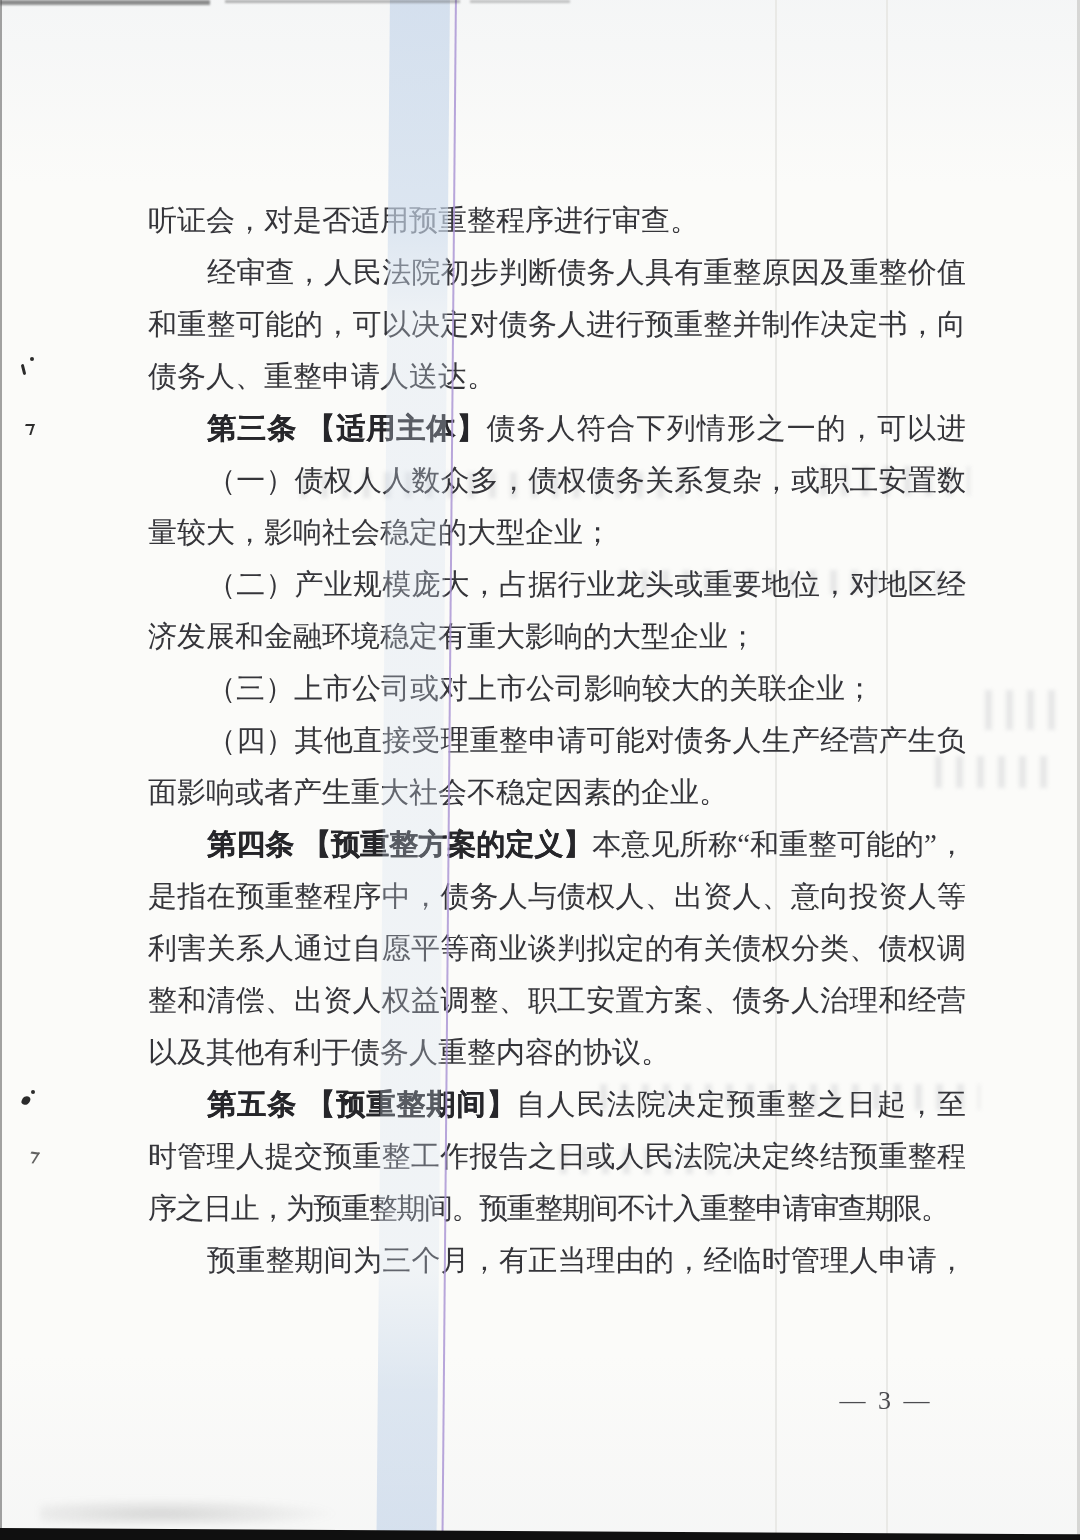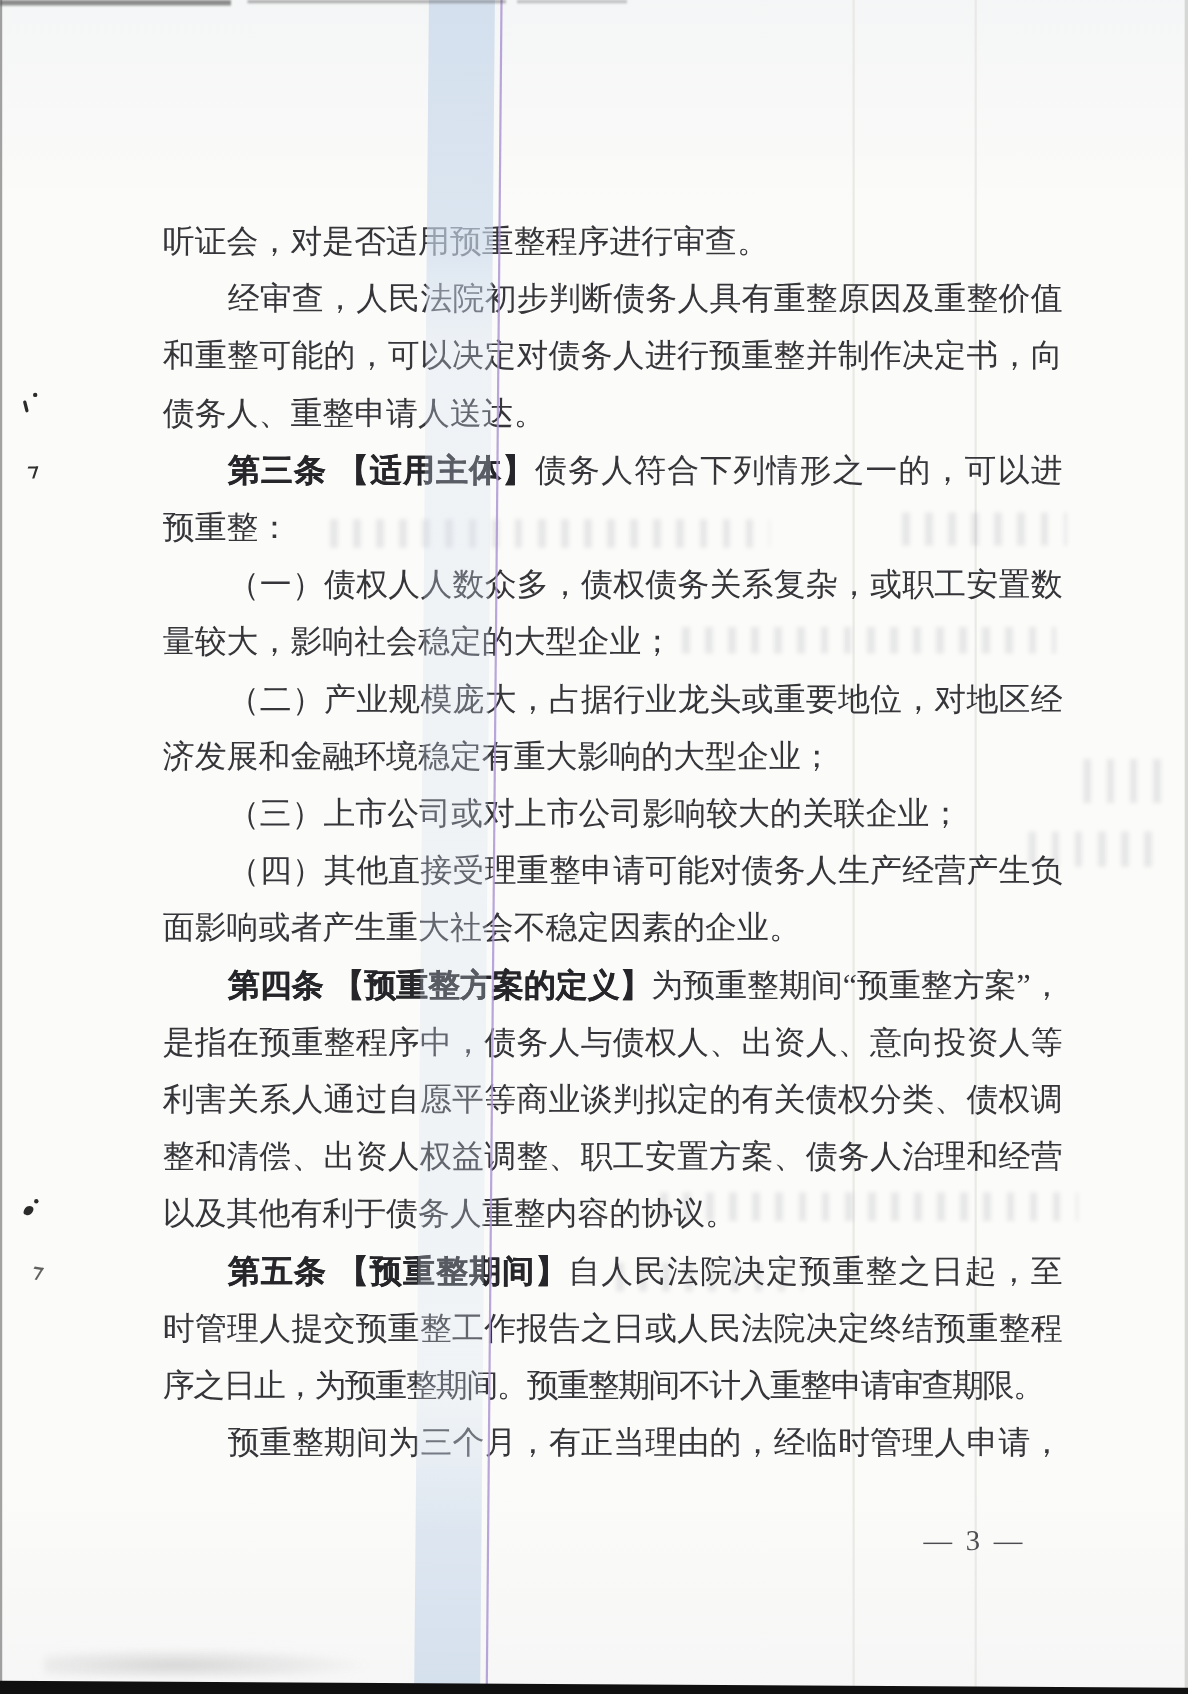--- a/index.html
+++ b/index.html
@@ -87,29 +87,28 @@
 <div class="bleed" style="left:935px; top:756px; width:120px; height:32px;"></div>
 <div class="bleed" style="left:600px; top:1084px; width:380px; height:26px;"></div>
 <div class="bleed" style="left:560px; top:1148px; width:170px; height:26px;"></div>
 
 <div class="textcol">
   <div class="ln"><span>听证会，对是否适用预重整程序进行审查。</span></div>
   <div class="ln indent fill"><span>经审查，人民法院初步判断债务人具有重整原因及重整价值</span></div>
   <div class="ln fill"><span>和重整可能的，可以决定对债务人进行预重整并制作决定书，向</span></div>
   <div class="ln"><span>债务人、重整申请人送达。</span></div>
   <div class="ln indent fill"><span class="b">第三条 【适用主体】</span><span>债务人符合下列情形之一的，可以进行</span></div>
-  <div class="ln"><span>预重整：</span></div>
   <div class="ln indent fill"><span>（一）债权人人数众多，债权债务关系复杂，或职工安置数</span></div>
   <div class="ln"><span>量较大，影响社会稳定的大型企业；</span></div>
   <div class="ln indent fill"><span>（二）产业规模庞大，占据行业龙头或重要地位，对地区经</span></div>
   <div class="ln"><span>济发展和金融环境稳定有重大影响的大型企业；</span></div>
   <div class="ln indent"><span>（三）上市公司或对上市公司影响较大的关联企业；</span></div>
   <div class="ln indent fill"><span>（四）其他直接受理重整申请可能对债务人生产经营产生负</span></div>
   <div class="ln"><span>面影响或者产生重大社会不稳定因素的企业。</span></div>
-  <div class="ln indent fill"><span class="b">第四条 【预重整方案的定义】</span><span>为预重整期间“预重整方案”，</span></div>
+  <div class="ln indent fill"><span class="b">第四条 【预重整方案的定义】</span><span>本意见所称“和重整可能的”，</span></div>
   <div class="ln fill"><span>是指在预重整程序中，债务人与债权人、出资人、意向投资人等</span></div>
   <div class="ln fill"><span>利害关系人通过自愿平等商业谈判拟定的有关债权分类、债权调</span></div>
   <div class="ln fill"><span>整和清偿、出资人权益调整、职工安置方案、债务人治理和经营</span></div>
   <div class="ln"><span>以及其他有利于债务人重整内容的协议。</span></div>
   <div class="ln indent fill"><span class="b">第五条 【预重整期间】</span><span>自人民法院决定预重整之日起，至临</span></div>
   <div class="ln fill"><span>时管理人提交预重整工作报告之日或人民法院决定终结预重整程</span></div>
   <div class="ln tight"><span>序之日止，为预重整期间。预重整期间不计入重整申请审查期限。</span></div>
   <div class="ln indent fill"><span>预重整期间为三个月，有正当理由的，经临时管理人申请，</span></div>
 </div>
 

